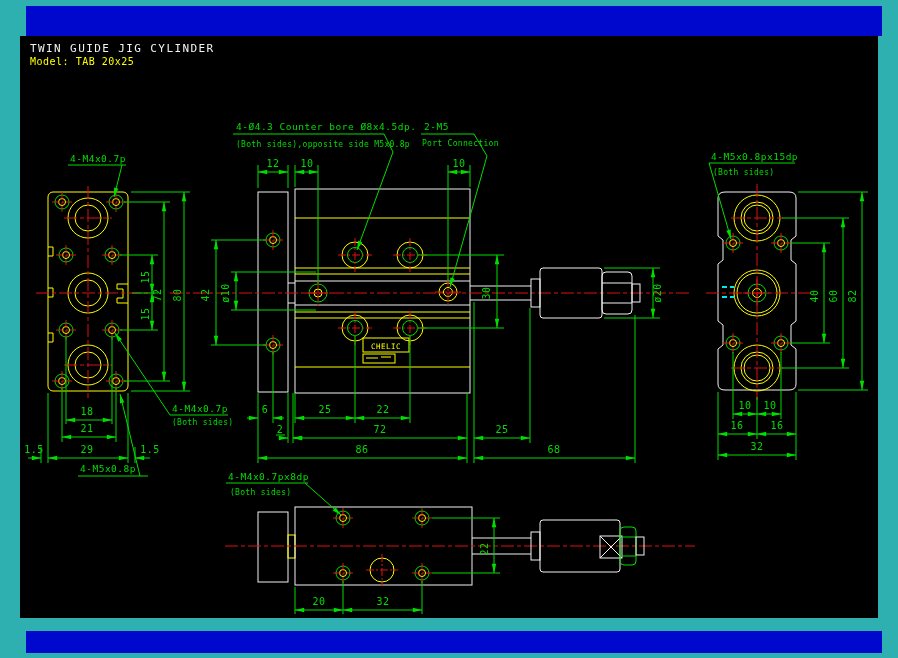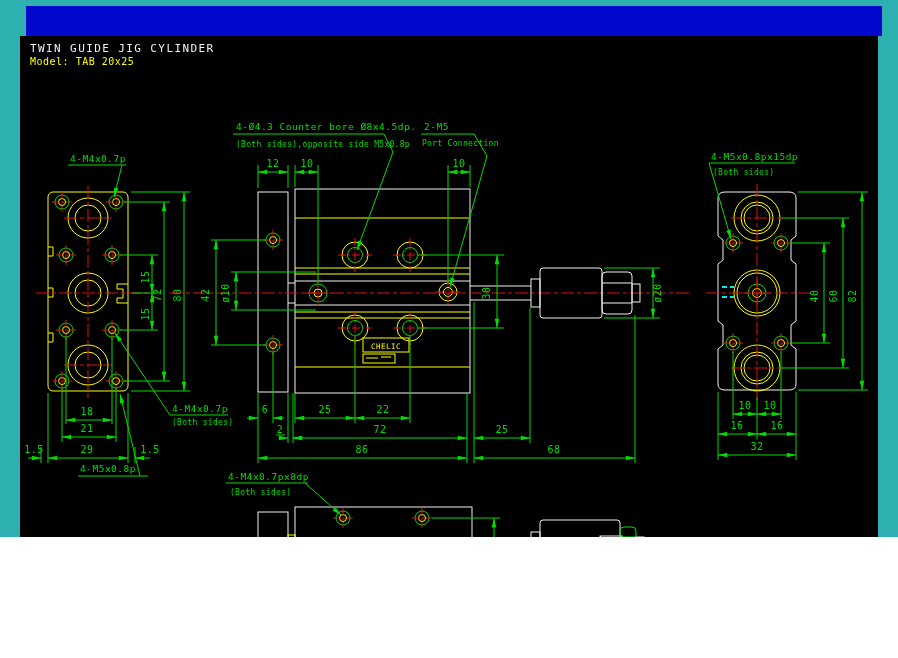--- a/index.html
+++ b/index.html
@@ -1,16 +1,16 @@
 <!DOCTYPE html>
 <html><head>
 <meta charset="utf-8">
 <style>
   html,body{margin:0;padding:0;}
-  .stage{position:relative;width:898px;height:537px;background:#b91c1c;overflow:hidden;}
+  .stage{position:relative;width:898px;height:658px;background:#b91c1c;overflow:hidden;}
   svg{display:block;}
   svg text{font-family:"DejaVu Sans Mono",monospace;fill:#00DE00;}
   .g  {stroke:#00DE00;fill:none;stroke-width:1;}
   .y  {stroke:#FFFF00;fill:none;stroke-width:1;}
   .w  {stroke:#F2F2F2;fill:none;stroke-width:1;}
   .rcl{stroke:#DF1010;fill:none;stroke-width:1;stroke-dasharray:13 3 4 3;}
   .rx {stroke:#DF1010;fill:none;stroke-width:1;stroke-dasharray:8 2 2 2;}
   .c  {stroke:#00E8E8;fill:none;stroke-width:2;stroke-dasharray:5 3;}
   .t11{font-size:11px;letter-spacing:1.4px;}
   .t10{font-size:10px;letter-spacing:.5px;}

